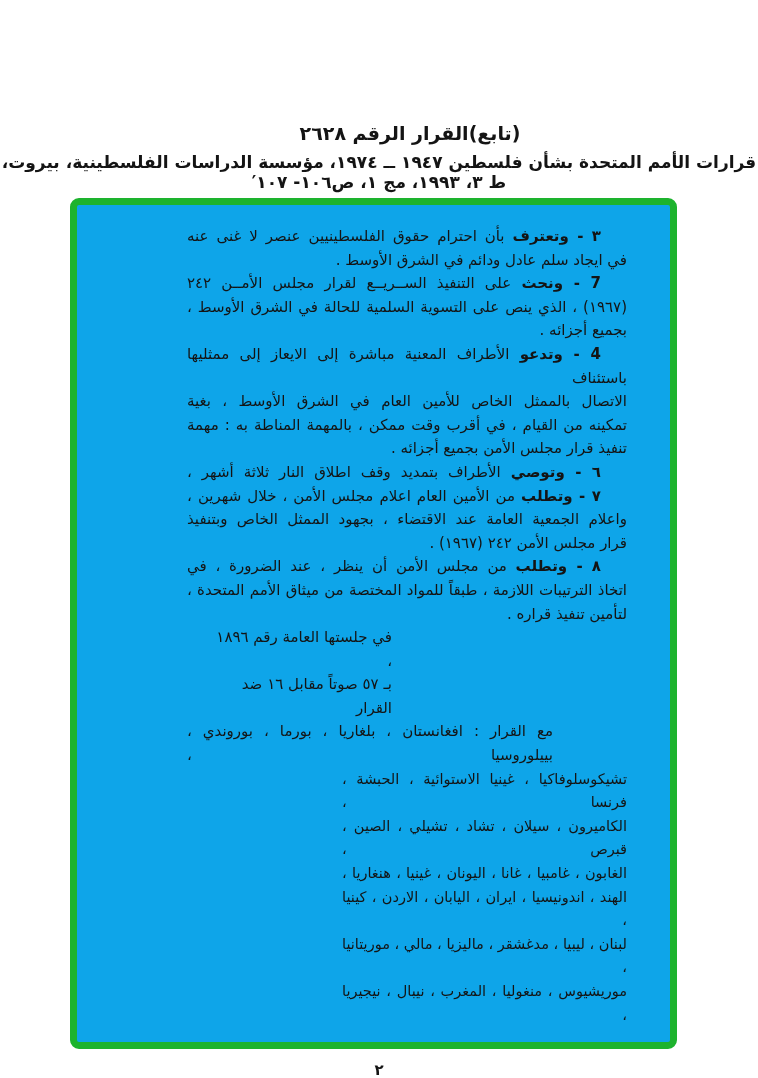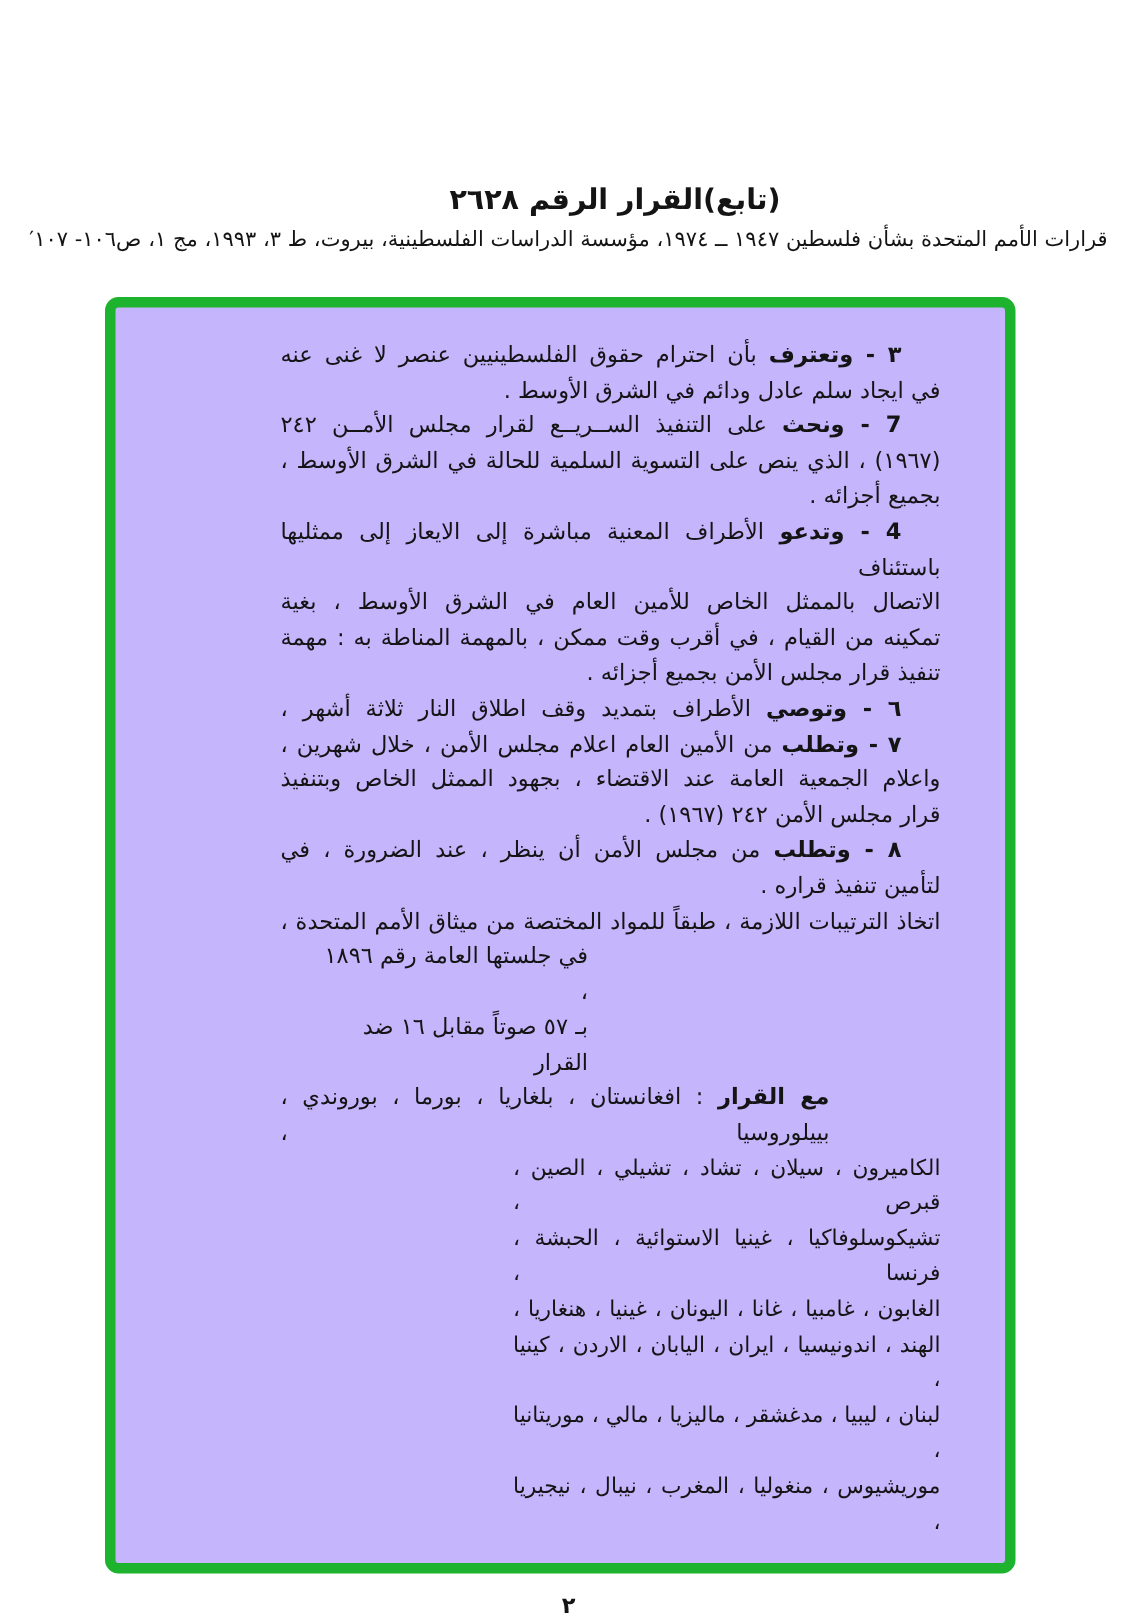--- a/index.html
+++ b/index.html
@@ -6,43 +6,43 @@
   html,body { background:#ffffff; }
   body {
     width:758px; height:1078px; position:relative; overflow:hidden;
     font-family:"DejaVu Sans", sans-serif; color:#141414;
   }
   .page { position:absolute; inset:0; background:#ffffff;margin-top:48px; }
 
   
   .doc-header { position:absolute; top:74px; left:0; width:758px; text-align:center; }
   .doc-title { font-size:19px; font-weight:bold; position:relative; left:31px; letter-spacing:.5px; }
-  .doc-source { font-size:14px; font-weight:normal; margin-top:8px; letter-spacing:.2px; }
+  .doc-source { font-size:17px; font-weight:bold; margin-top:8px; letter-spacing:.2px; }
 
   
   .frame {
     position:absolute; left:70px; top:150px; width:607px; height:851px;
-    border:7px solid #1db32e; border-radius:9px; background:#c4b5fd;
+    border:7px solid #1db32e; border-radius:9px; background:#0ea5e9;
   }
 
   
   .doc-body {
     direction:rtl; padding:20px 43px 0 110px;
     font-size:15px; line-height:23.6px; text-align:right;
   }
   .line { }
   .justify { text-align:justify; text-align-last:justify; }
   .first { text-indent:26px; }
   .lead { font-weight:bold; }
 
   .closing { width:181px; margin-right:235px; }
   .closing .center { text-align:center; text-align-last:center; }
 
   .vote-line { margin-right:74px; }
-  .vote-line b { font-weight:bold; }
+  .vote-line b { font-weight:normal; }
 
   .countries { width:285px; font-size:14.5px; }
 
   
   .doc-footer { position:absolute; top:1012px; left:0; width:758px; text-align:center; }
   .pagenum { font-size:15px; font-weight:bold; }
 </style>
 </head>
 <body>
 
@@ -88,35 +88,35 @@
         <div class="line first justify"><b class="lead">٧ - وتطلب</b><span> من الأمين العام اعلام مجلس الأمن ، خلال شهرين ،</span></div>
         <div class="cont">
             <div class="line justify">واعلام الجمعية العامة عند الاقتضاء ، بجهود الممثل الخاص وبتنفيذ</div>
             <div class="line">قرار مجلس الأمن ٢٤٢ (١٩٦٧) .</div>
           </div>
       </div>
 
       <div class="para">
         <div class="line first justify"><b class="lead">٨ - وتطلب</b><span> من مجلس الأمن أن ينظر ، عند الضرورة ، في</span></div>
         <div class="cont">
+            <div class="line justify">اتخاذ الترتيبات اللازمة ، طبقاً للمواد المختصة من ميثاق الأمم المتحدة ،</div>
             <div class="line">لتأمين تنفيذ قراره .</div>
-            <div class="line justify">اتخاذ الترتيبات اللازمة ، طبقاً للمواد المختصة من ميثاق الأمم المتحدة ،</div>
           </div>
       </div>
 
       <div class="closing">
         <div class="line">في جلستها العامة رقم ١٨٩٦ ،</div>
         <div class="line">بـ ٥٧ صوتاً مقابل ١٦ ضد القرار</div>
       </div>
 
       <div class="vote-line line justify"><b>مع القرار</b><span class="colon">  :  </span><span>افغانستان ، بلغاريا ، بورما ، بوروندي ، بييلوروسيا ،</span></div>
 
       <div class="countries">
+          <div class="line justify">تشيكوسلوفاكيا ، غينيا الاستوائية ، الحبشة ، فرنسا ،</div>
           <div class="line justify">الكاميرون ، سيلان ، تشاد ، تشيلي ، الصين ، قبرص ،</div>
-          <div class="line justify">تشيكوسلوفاكيا ، غينيا الاستوائية ، الحبشة ، فرنسا ،</div>
           <div class="line justify">الغابون ، غامبيا ، غانا ، اليونان ، غينيا ، هنغاريا ،</div>
           <div class="line justify">الهند ، اندونيسيا ، ايران ، اليابان ، الاردن ، كينيا ،</div>
           <div class="line justify">لبنان ، ليبيا ، مدغشقر ، ماليزيا ، مالي ، موريتانيا ،</div>
           <div class="line justify">موريشيوس ، منغوليا ، المغرب ، نيبال ، نيجيريا ،</div>
         </div>
 
     </div>
   </section>
 
   <footer class="doc-footer">

